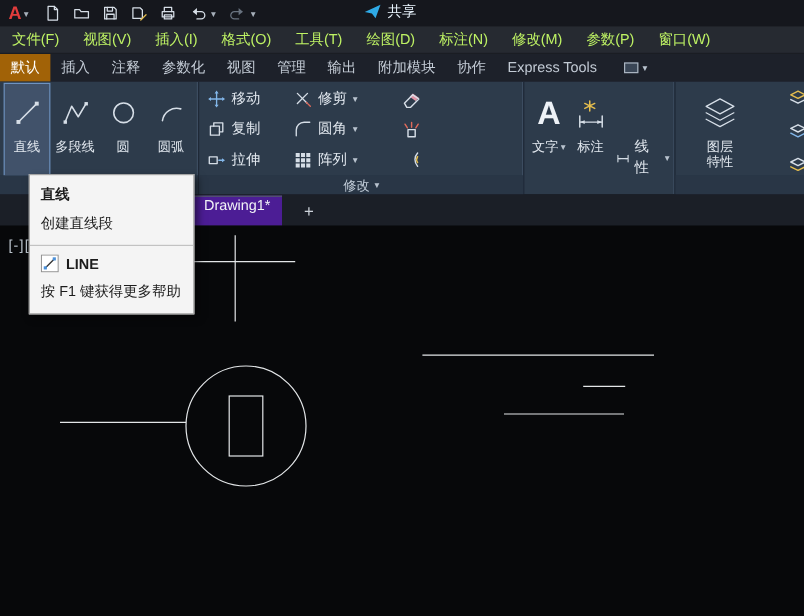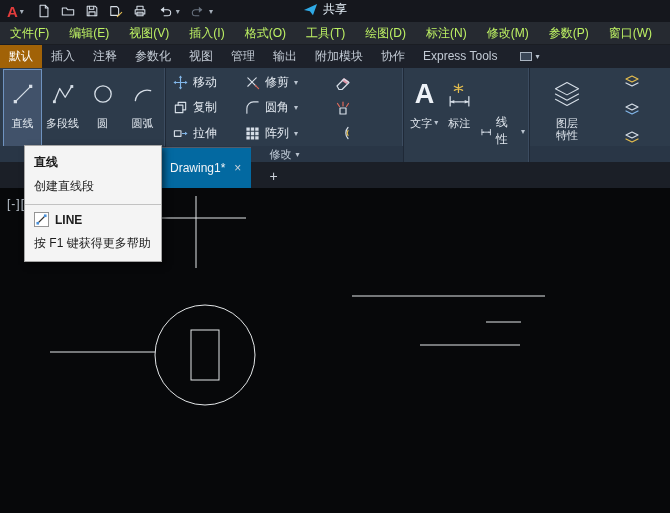--- a/index.html
+++ b/index.html
@@ -25,21 +25,21 @@
   .ribbon-toggle{margin-left:8px;display:flex;align-items:center;gap:3px;height:23px;padding:0 6px;}
   .toggle-box{width:12px;height:9px;border:1px solid #aab4c0;background:#3a4656;display:inline-block;}
 
   
   .ribbon{position:absolute;top:68px;left:0;right:0;height:94px;background:#2d3b4b;display:flex;}
   .panel{height:94px;display:flex;flex-direction:column;border-right:1px solid #1f2937;box-shadow:inset -1px 0 0 #3c4c60;}
   .panel:last-child{border-right:none;box-shadow:none;flex:1;}
   .panel-body{flex:1;display:flex;align-items:stretch;padding:2px 4px 0;}
   .panel-title{height:16px;display:flex;align-items:center;justify-content:center;gap:4px;font-size:11px;color:#c2cdd9;background:#293646;}
   .panel-draw{width:166px;}
-  .panel-modify{width:238px;}
+  .panel-modify{width:271px;}
   .panel-annotate{width:126px;}
 
   .big-tool{width:38px;display:flex;flex-direction:column;align-items:center;gap:2px;padding-top:3px;font-size:11px;color:#e2e8ef;}
   .bt-icon{height:42px;display:flex;align-items:center;justify-content:center;}
   .bt-label{line-height:12px;display:flex;align-items:center;gap:2px;}
   .big-tool.hovered{background:#41526a;outline:1px solid #6f93c0;}
   .draw-body{gap:3px;}
 
   .mod-col{display:flex;flex-direction:column;justify-content:space-around;}
   .mod-item{display:flex;align-items:center;gap:5px;font-size:12px;color:#e2e8ef;height:24px;padding:0 3px;}
@@ -53,21 +53,21 @@
   .ann-item{display:flex;align-items:center;gap:4px;font-size:12px;color:#e2e8ef;margin-top:44px;}
 
   .panel-layers{position:relative;}
   .layers-body{gap:6px;padding-left:12px;}
   .layers-big{width:50px;}
   .layers-label{width:24px;text-align:center;line-height:12px;}
   .layers-extra{position:absolute;left:92px;top:4px;height:76px;display:flex;flex-direction:column;justify-content:space-between;}
 
   
   .filetabs{position:absolute;top:162px;left:0;right:0;height:26px;background:#1b1f27;display:flex;align-items:flex-end;}
-  .doc-tab{margin-left:160px;height:41px;display:flex;align-items:center;gap:9px;padding:0 10px;background:#0369a1;color:#f2f4f7;font-size:12px;border-top:1px solid #535b69;}
+  .doc-tab{margin-left:160px;height:25px;display:flex;align-items:center;gap:9px;padding:0 10px;background:#4c1d95;color:#f2f4f7;font-size:12px;border-top:1px solid #535b69;flex-direction:column;}
   .tab-close{font-size:12px;color:#cdd3db;}
   .plus-btn{margin-left:14px;font-size:14px;color:#cdd3db;line-height:24px;padding:0 4px;}
 
   
   .drawing{position:absolute;top:188px;left:0;width:670px;height:325px;background:#07080a;}
   .viewport-label{position:absolute;left:7px;top:9px;font-size:12px;color:#b9c2cb;letter-spacing:1px;}
   .canvas{position:absolute;left:0;top:0;}
 
   
   .tooltip{position:absolute;left:24px;top:145px;width:138px;background:#f4f4f4;border:1px solid #a5a5a5;box-shadow:3px 3px 6px rgba(0,0,0,.5);color:#1c1c1c;font-size:12px;padding:8px 9px 9px;z-index:40;}
@@ -145,21 +145,20 @@
     <div class="share">
       <svg width="15" height="15" viewBox="0 0 16 16">
           <path fill="#2faae6" d="M1 8.6 15 2l-4.4 12-3.2-4.2z"></path>
         </svg>
       <span>共享</span>
     </div>
   </div>
 
   <nav class="menubar">
     <span class="menu-item">文件(F)</span>
-    <span class="menu-item">编辑(E)</span>
     <span class="menu-item">视图(V)</span>
     <span class="menu-item">插入(I)</span>
     <span class="menu-item">格式(O)</span>
     <span class="menu-item">工具(T)</span>
     <span class="menu-item">绘图(D)</span>
     <span class="menu-item">标注(N)</span>
     <span class="menu-item">修改(M)</span>
     <span class="menu-item">参数(P)</span>
     <span class="menu-item">窗口(W)</span>
   </nav>

